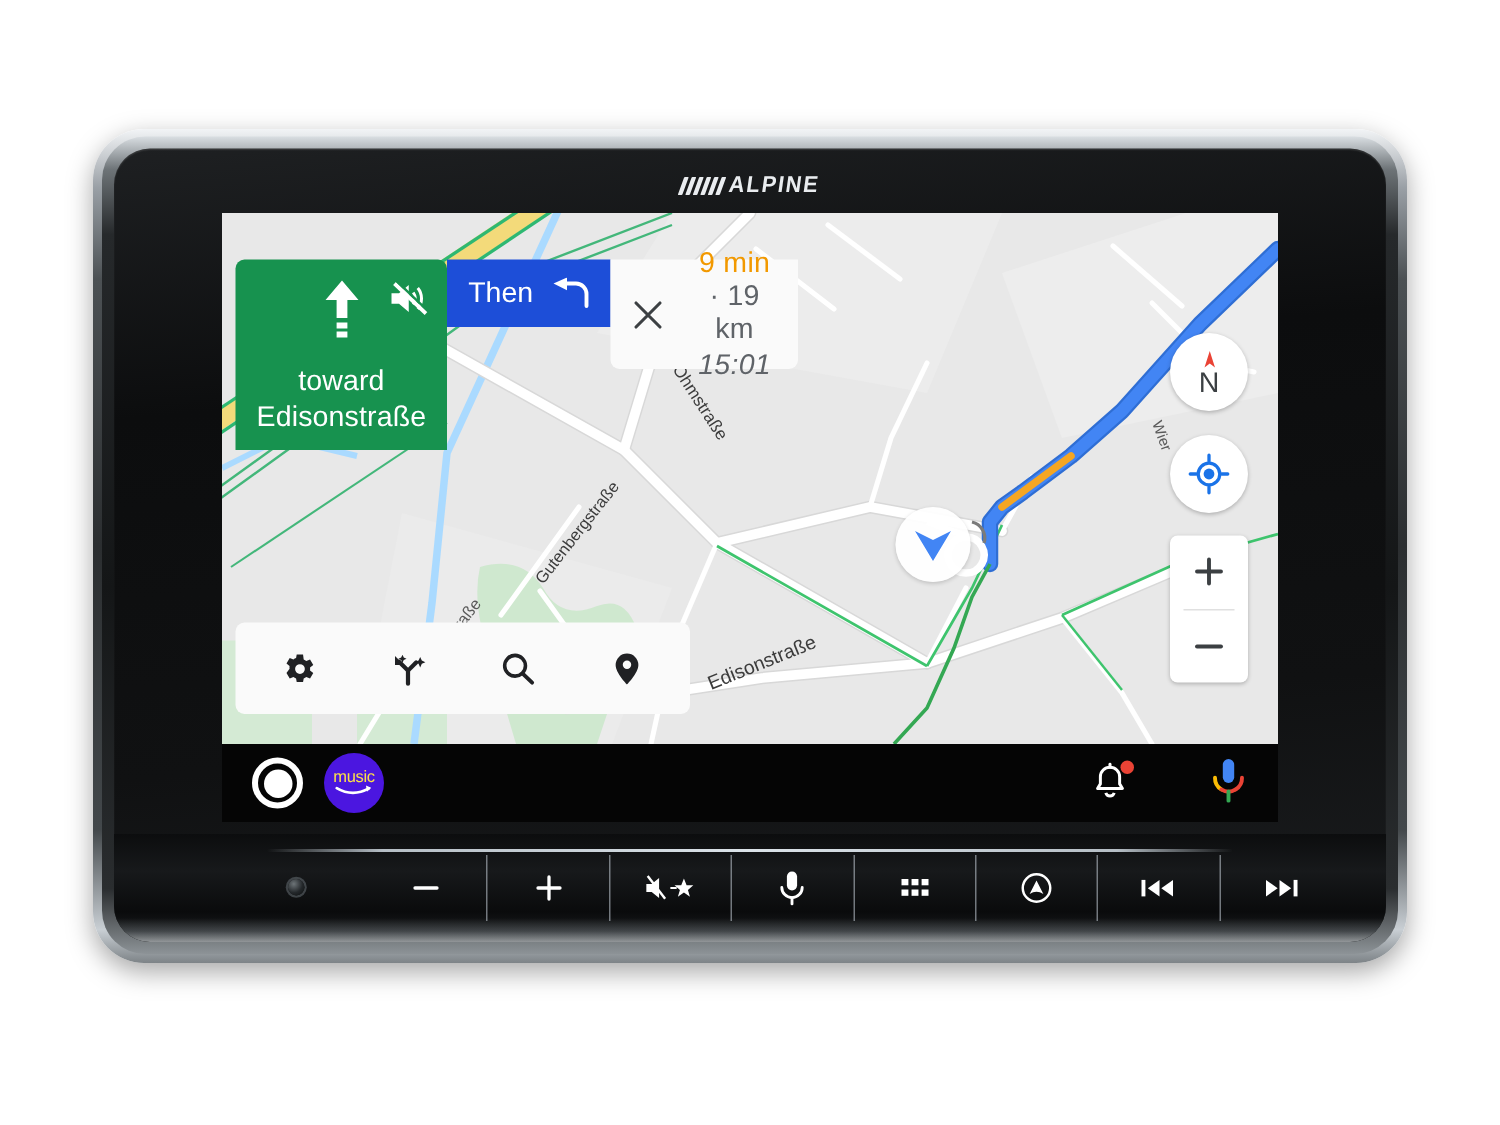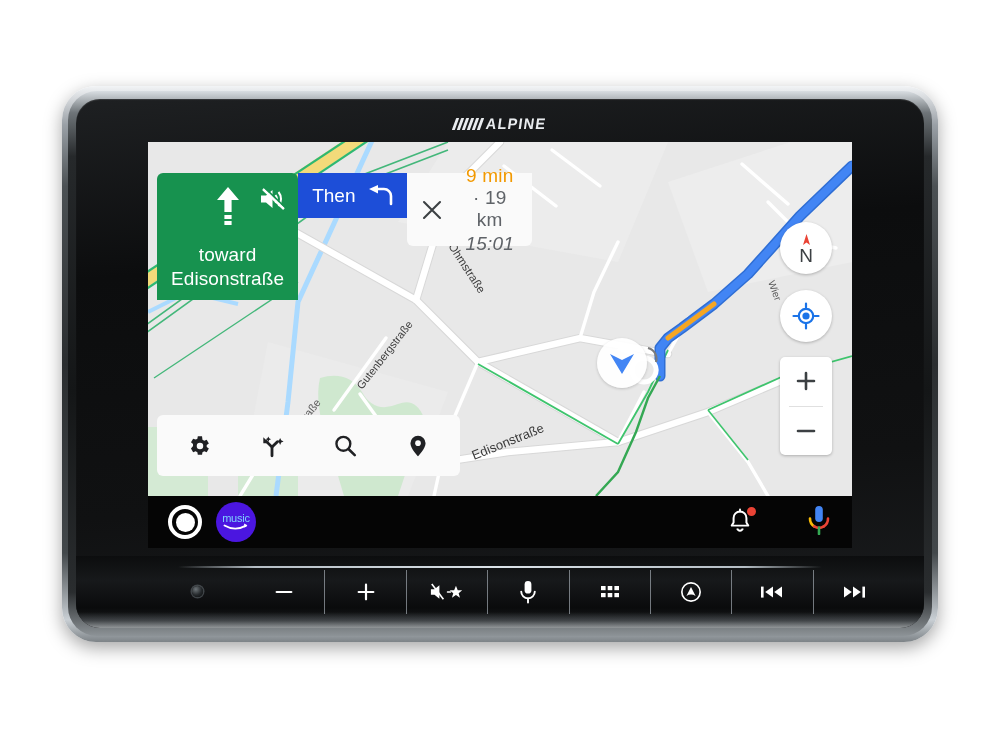--- a/index.html
+++ b/index.html
@@ -117,21 +117,21 @@
   #aa-left{display:flex;align-items:center;gap:14px;}
   #aa-right{position:absolute;right:20px;display:flex;align-items:center;gap:52px;}
   .home-ring{
     width:34px;height:34px;border-radius:50%;border:4px solid #fff;box-sizing:border-box;
     display:flex;align-items:center;justify-content:center;
   }
   .home-ring i{display:block;width:19px;height:19px;border-radius:50%;background:#fff;}
   .music-badge{
     width:40px;height:40px;border-radius:50%;background:#4b16e0;
     display:flex;flex-direction:column;align-items:center;justify-content:center;
-    color:#7dd3fc;position:relative;
+    color:#fde047;position:relative;
   }
   .music-badge .mtxt{font-size:11px;letter-spacing:-.2px;line-height:10px;margin-top:1px;}
   .bellwrap{position:relative;width:28px;height:28px;}
   .belldot{position:absolute;right:-2px;top:-1px;width:9px;height:9px;border-radius:50%;background:#ea4335;}
 
   
   #btnstrip{
     position:absolute;left:14px;right:14px;bottom:14px;height:72px;border-radius:0 0 24px 24px;
     overflow:hidden;
   }

